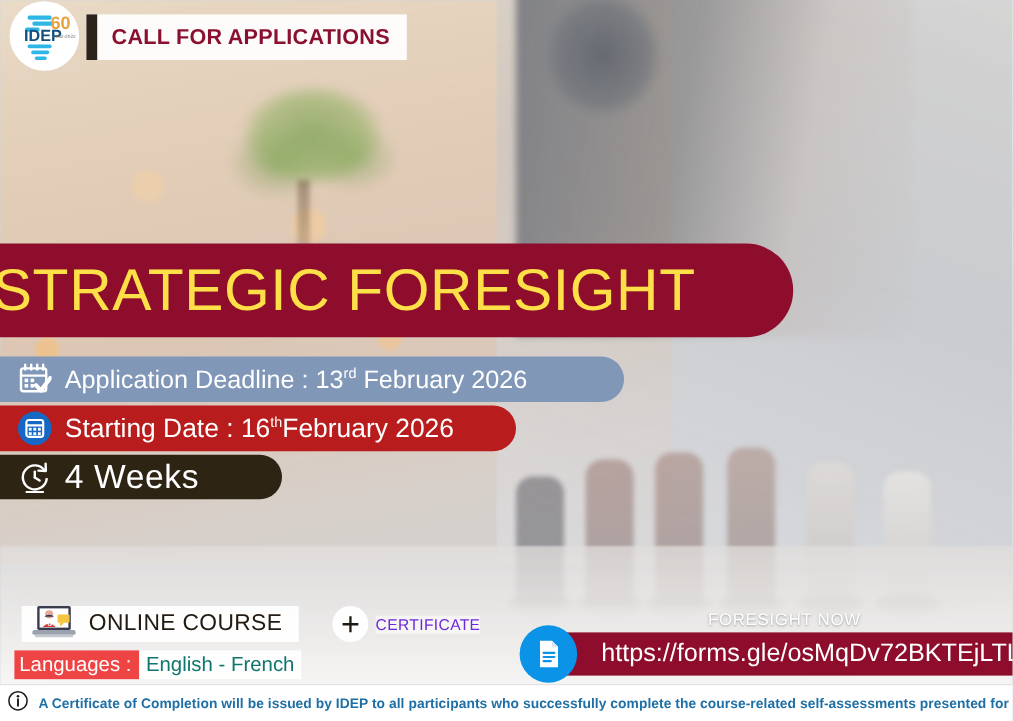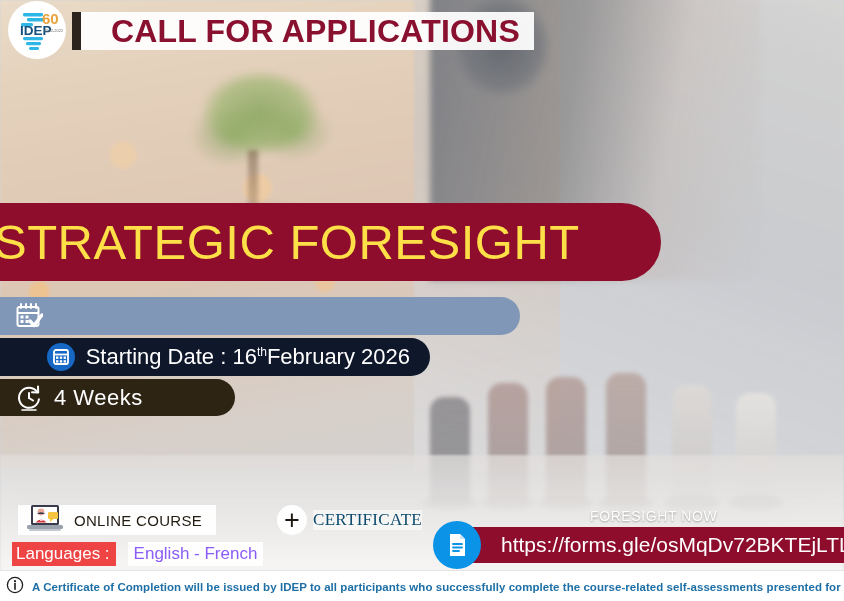--- a/index.html
+++ b/index.html
@@ -146,26 +146,25 @@
     display: flex;
     align-items: center;
   }
   .call-bar {
     width: 9px;
     height: 38px;
     background: #2b231c;
     margin-right: 12px;
   }
   .call-text {
-    font-size: 32px;
+    font-size: 18px;
     font-weight: 700;
     color: #8a1030;
     letter-spacing: .2px;
     white-space: nowrap;
-    margin-left: 18px;
   }
 
   
   .title-banner {
     position: absolute;
     left: -14px; top: 203px;
     width: 675px;
     height: 78px;
     background: #8e0c2c;
     border-radius: 0 40px 40px 0;
@@ -207,49 +206,48 @@
   .pill-deadline {
     left: 0; top: 297px;
     height: 38px;
     width: 500px;
     background: #8097b8;
   }
   .pill-start {
     left: 0; top: 338px;
     height: 38px;
     width: 410px;
-    background: #0f172a;
-    justify-content: flex-end;
+    background: #b91c1c;
   }
   .pill-start .pill-label { font-size: 22px; }
   .pill-weeks {
     left: 0; top: 379px;
     height: 37px;
     width: 215px;
     background: #2e2414;
   }
-  .pill-weeks .pill-label { font-size: 22px; letter-spacing: .5px; }
+  .pill-weeks .pill-label { font-size: 28px; letter-spacing: .5px; }
 
   
   .online-row {
     position: absolute;
     left: 18px; top: 505px;
     display: flex;
     align-items: center;
   }
   .online-band {
     background: rgba(255,255,255,.92);
     display: flex;
     align-items: center;
     height: 30px;
     padding-right: 14px;
   }
   .online-icon { width: 46px; height: 34px; margin: 0 4px 0 6px; flex: none; }
   .online-text {
-    font-size: 15px;
+    font-size: 19px;
     color: #231b12;
     letter-spacing: .3px;
   }
 
   .cert-row {
     position: absolute;
     left: 277px; top: 505px;
     display: flex;
     align-items: center;
     gap: 6px;
@@ -260,50 +258,48 @@
     background: rgba(255,255,255,.95);
     display: flex;
     align-items: center;
     justify-content: center;
     font-size: 27px;
     color: #1d1812;
     line-height: 1;
     font-weight: 400;
   }
   .cert-text {
-    font-size: 17px;
-    color: #0c4a6e;
+    font-size: 13px;
+    color: #6d28d9;
     letter-spacing: .3px;
     background: rgba(255,255,255,.55);
-    font-family: Liberation Serif, serif;
   }
 
   .lang-row {
     position: absolute;
     left: 12px; top: 542px;
     display: flex;
     align-items: stretch;
     height: 24px;
   }
   .lang-key {
     background: #ef4444;
     color: #ffffff;
     font-size: 17px;
     padding: 0 6px 0 4px;
     display: flex;
     align-items: center;
   }
   .lang-val {
     background: rgba(255,255,255,.93);
-    color: #8b5cf6;
+    color: #0f766e;
     font-size: 17px;
     padding: 0 6px;
     display: flex;
     align-items: center;
-    margin-left: 12px;
   }
 
   
   .register-label {
     position: absolute;
     left: 590px; top: 508px;
     font-size: 14px;
     color: #ffffff;
     letter-spacing: .6px;
     text-shadow: 0 1px 2px rgba(0,0,0,.35);
@@ -409,20 +405,21 @@
         <line x1="11" y1="2" x2="11" y2="6" stroke="#ffffff" stroke-width="2" stroke-linecap="round"></line>
         <line x1="16" y1="2" x2="16" y2="6" stroke="#ffffff" stroke-width="2" stroke-linecap="round"></line>
         <line x1="21" y1="2" x2="21" y2="6" stroke="#ffffff" stroke-width="2" stroke-linecap="round"></line>
         <rect x="5.5" y="13.5" width="3" height="3" fill="#ffffff"></rect>
         <rect x="10.5" y="13.5" width="3" height="3" fill="#ffffff"></rect>
         <rect x="5.5" y="18" width="3" height="3" fill="#ffffff"></rect>
         <rect x="10.5" y="18" width="3" height="3" fill="#ffffff"></rect>
         <path d="M15 19 L19 23.5 L27 13" fill="none" stroke="#ffffff" stroke-width="3.4" stroke-linecap="round" stroke-linejoin="round"></path>
       </svg>
     </span>
+    <span class="pill-label"><span>Application Deadline : 13</span><sup>rd</sup><span> February 2026</span></span>
   </div>
 
   <div class="pill pill-start">
     <span class="pill-icon">
       <svg width="30" height="30" viewBox="0 0 30 30">
         <circle cx="15" cy="15" r="14" fill="#1668c4"></circle>
         <rect x="8" y="8" width="14" height="14" rx="2" fill="none" stroke="#ffffff" stroke-width="1.8"></rect>
         <line x1="8" y1="12.5" x2="22" y2="12.5" stroke="#ffffff" stroke-width="1.8"></line>
         <rect x="10" y="14.5" width="2.4" height="2.4" fill="#ffffff"></rect>
         <rect x="13.8" y="14.5" width="2.4" height="2.4" fill="#ffffff"></rect>

